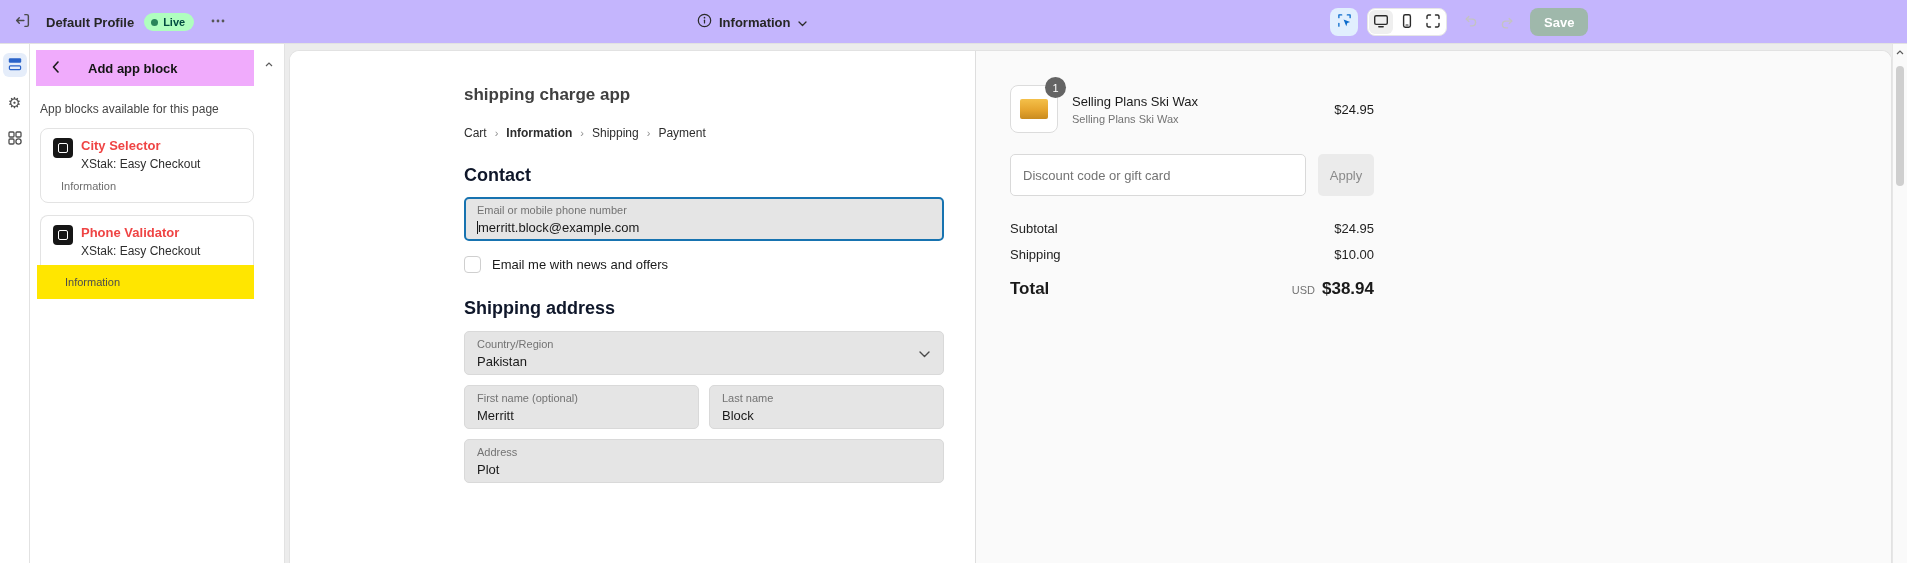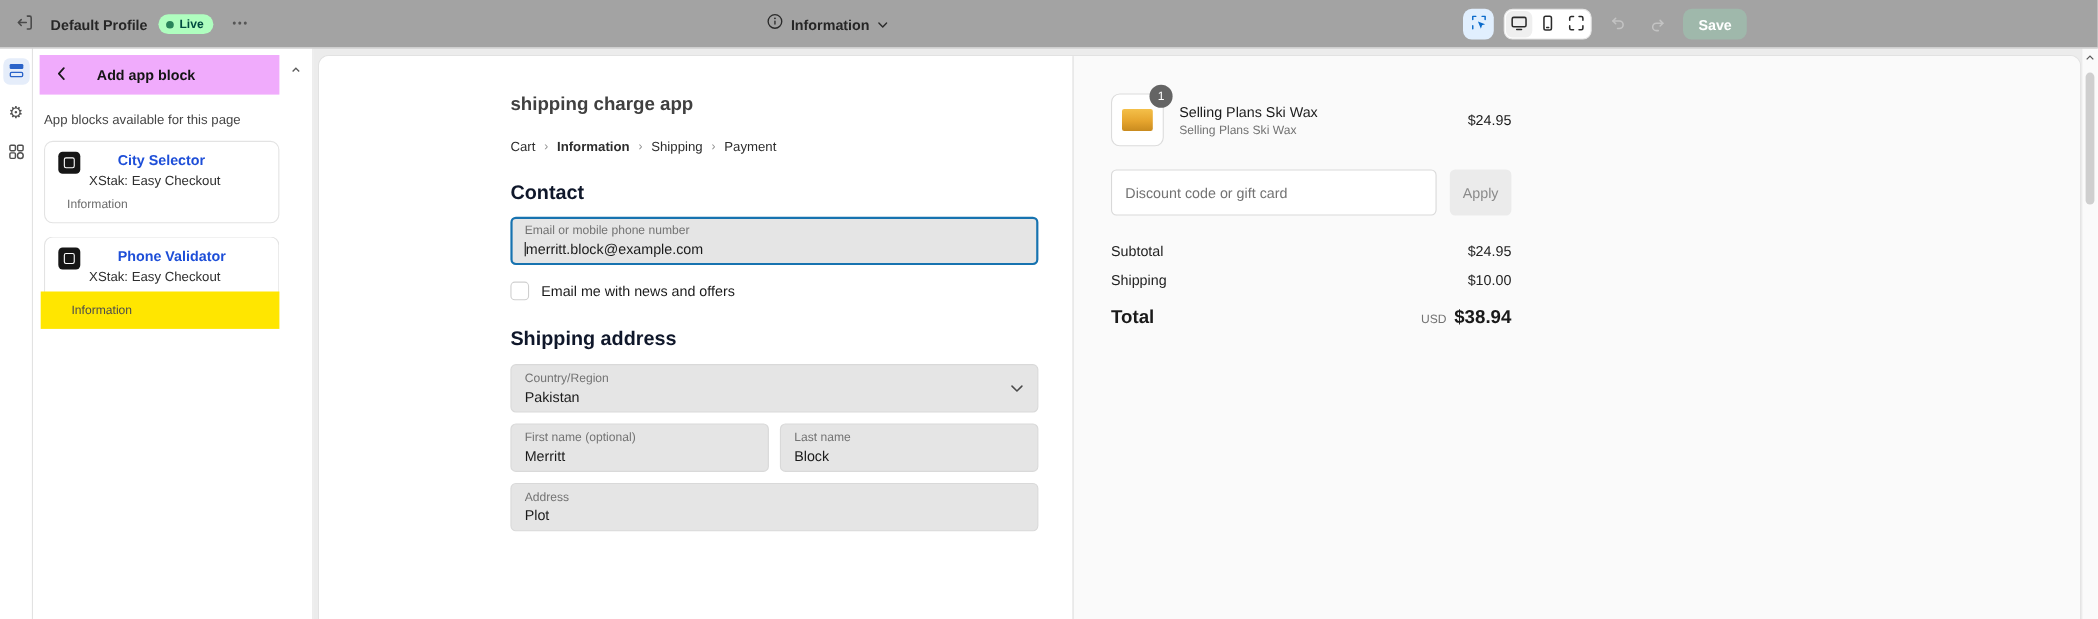--- a/index.html
+++ b/index.html
@@ -1,20 +1,20 @@
 <!DOCTYPE html>
 <html><head>
 <meta charset="utf-8">
 <style>
   * { margin:0; padding:0; box-sizing:border-box; }
   html,body { width:1907px; height:563px; overflow:hidden; background:#fff;
     font-family:"Liberation Sans", sans-serif; color:#1a1a1a; }
 
   
-  .topbar { position:absolute; top:0; left:0; right:0; height:44px; background:#a3a3a3;
+  .topbar { position:absolute; top:0; left:0; right:0; height:44px; background:#c4b5fd;
     border-bottom:1px solid #e2e2e2; z-index:20; }
   .tb-left { position:absolute; left:8px; top:0; height:44px; display:flex; align-items:center; gap:10px; }
   .icon-btn { width:28px; height:28px; border:none; background:transparent; border-radius:8px;
     display:flex; align-items:center; justify-content:center; cursor:pointer; }
   .profile-name { font-size:13px; font-weight:700; color:#262626; }
   .live-badge { display:inline-flex; align-items:center; gap:5px; background:#affebf; color:#014b40;
     font-size:11px; font-weight:600; border-radius:999px; padding:3px 9px 3px 7px; }
   .live-dot { width:7px; height:7px; border-radius:50%; background:#29845a; }
   .tb-center { position:absolute; left:697px; top:0; height:44px; display:flex; align-items:center;
     gap:7px; cursor:pointer; }
@@ -45,21 +45,21 @@
     align-items:center; gap:23px; padding-left:9px; cursor:pointer; }
   .panel-header .txt { font-size:13px; font-weight:700; color:#141414; }
   .back-btn { width:20px; height:20px; border:none; background:transparent; display:flex;
     align-items:center; justify-content:center; cursor:pointer; }
   .panel-subtitle { margin:16px 30px 0 10px; font-size:12px; color:#454545; }
   .app-card { margin:12px 30px 0 10px; border:1px solid #e3e3e3; border-radius:8px;
     padding:9px 12px 10px; position:relative; background:#fff; cursor:pointer; }
   .card-head { display:flex; gap:8px; }
   .block-logo { width:20px; height:20px; flex:none; border-radius:4px; background:#161616; position:relative; }
   .block-logo::after { content:""; position:absolute; inset:5px; border:1.5px solid #fff; border-radius:2px; }
-  .block-name { font-size:13px; font-weight:700; color:#1d4ed8; line-height:15px;margin-left:26px; }
+  .block-name { font-size:13px; font-weight:700; color:#ef4444; line-height:15px; }
   .block-vendor { font-size:12px; color:#2e2e2e; margin-top:4px; line-height:14px; }
   .block-location { font-size:11px; color:#6d6d6d; margin:9px 0 0 8px; }
   .app-card.drop { padding-bottom:40px; border-bottom-color:transparent; }
   .drop-zone { position:absolute; left:-4px; right:-1px; bottom:-1px; height:34px; background:#ffe600;
     display:flex; align-items:center; padding-left:28px; }
   .drop-zone .block-location { margin:0; color:#4c4c4c; }
 
   
   .canvas { position:absolute; left:285px; top:44px; right:15px; bottom:0; background:#ececec; }
   .preview { position:absolute; left:4px; top:6px; right:0; bottom:0; background:#fff;

